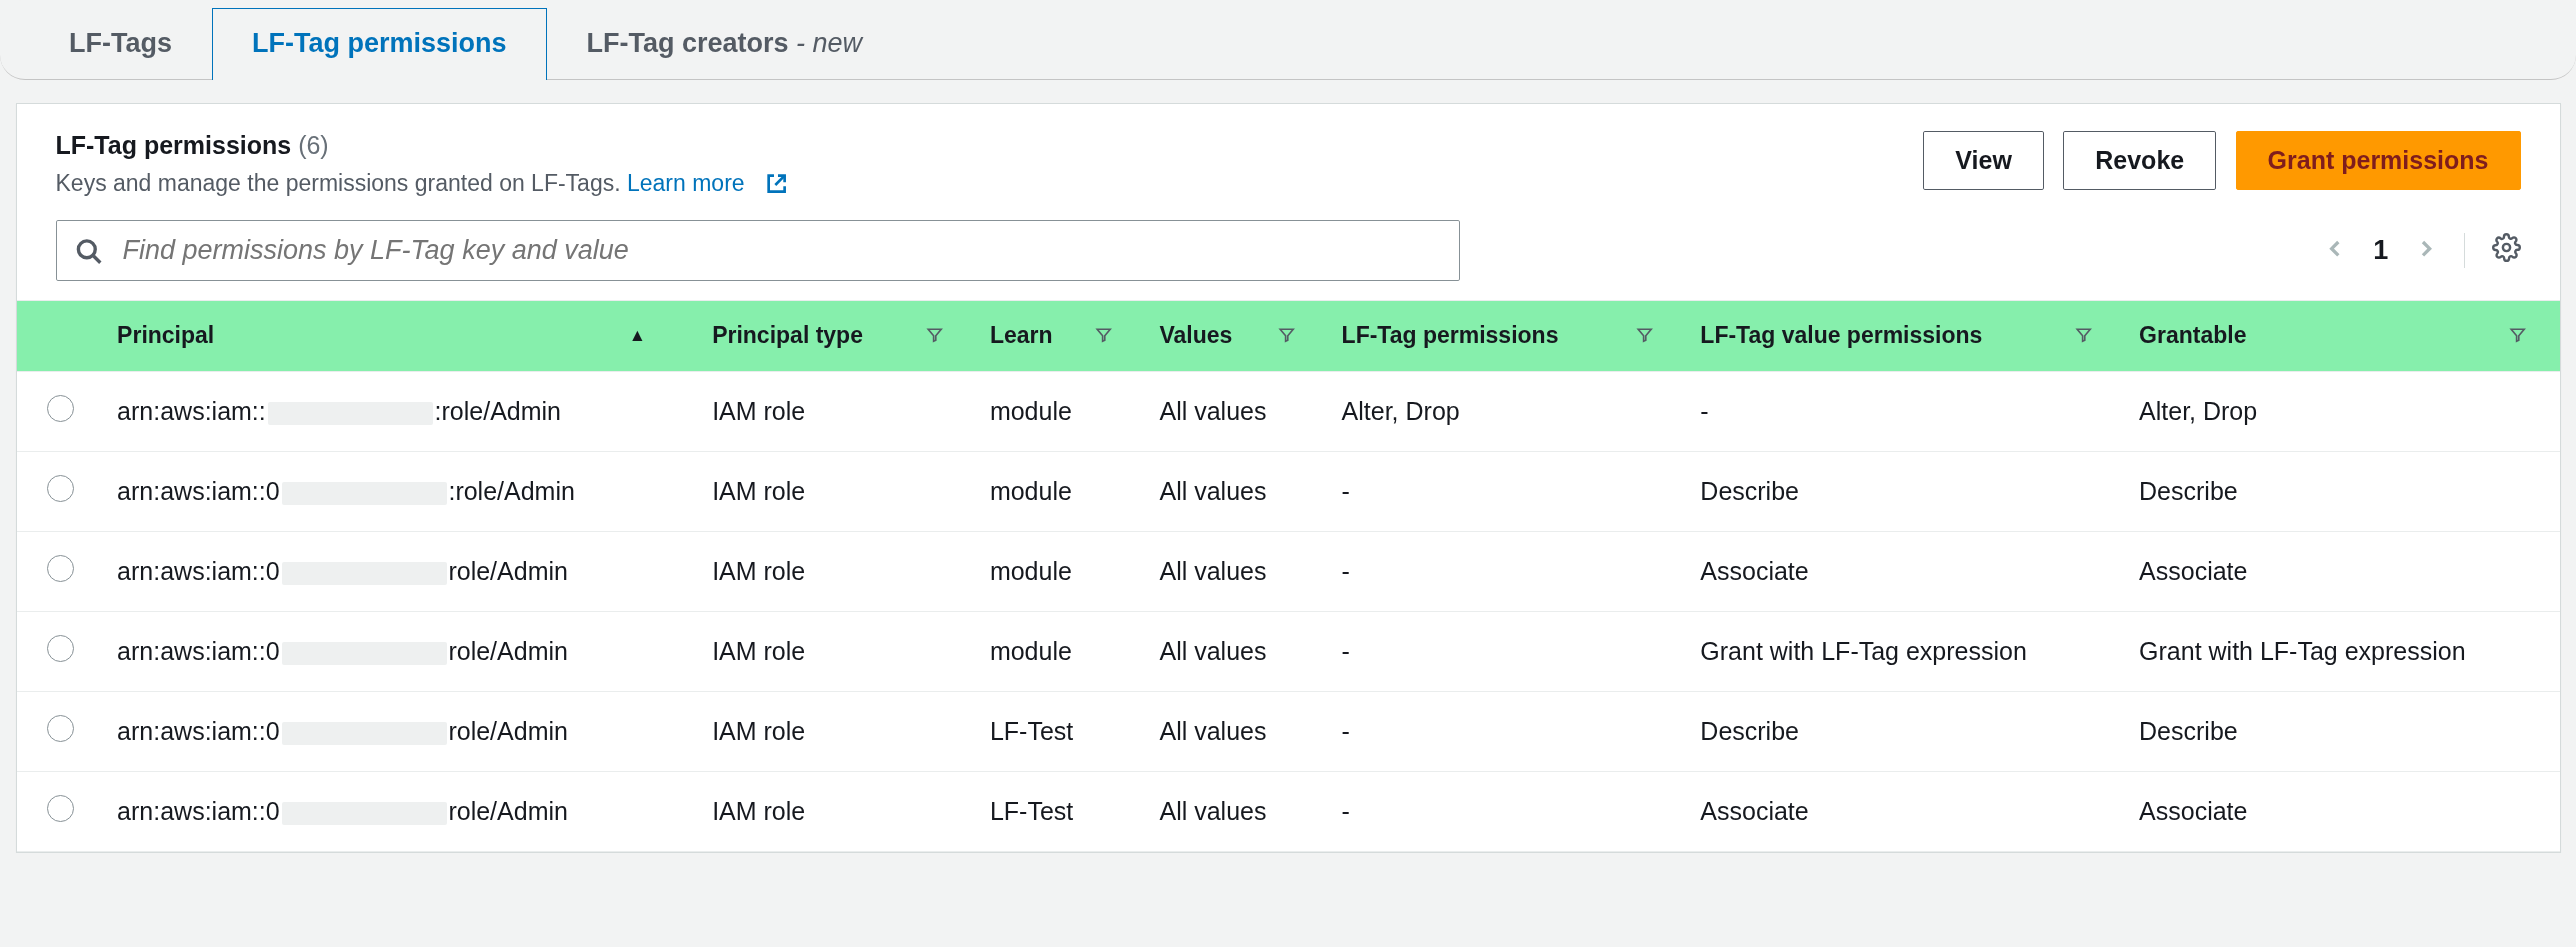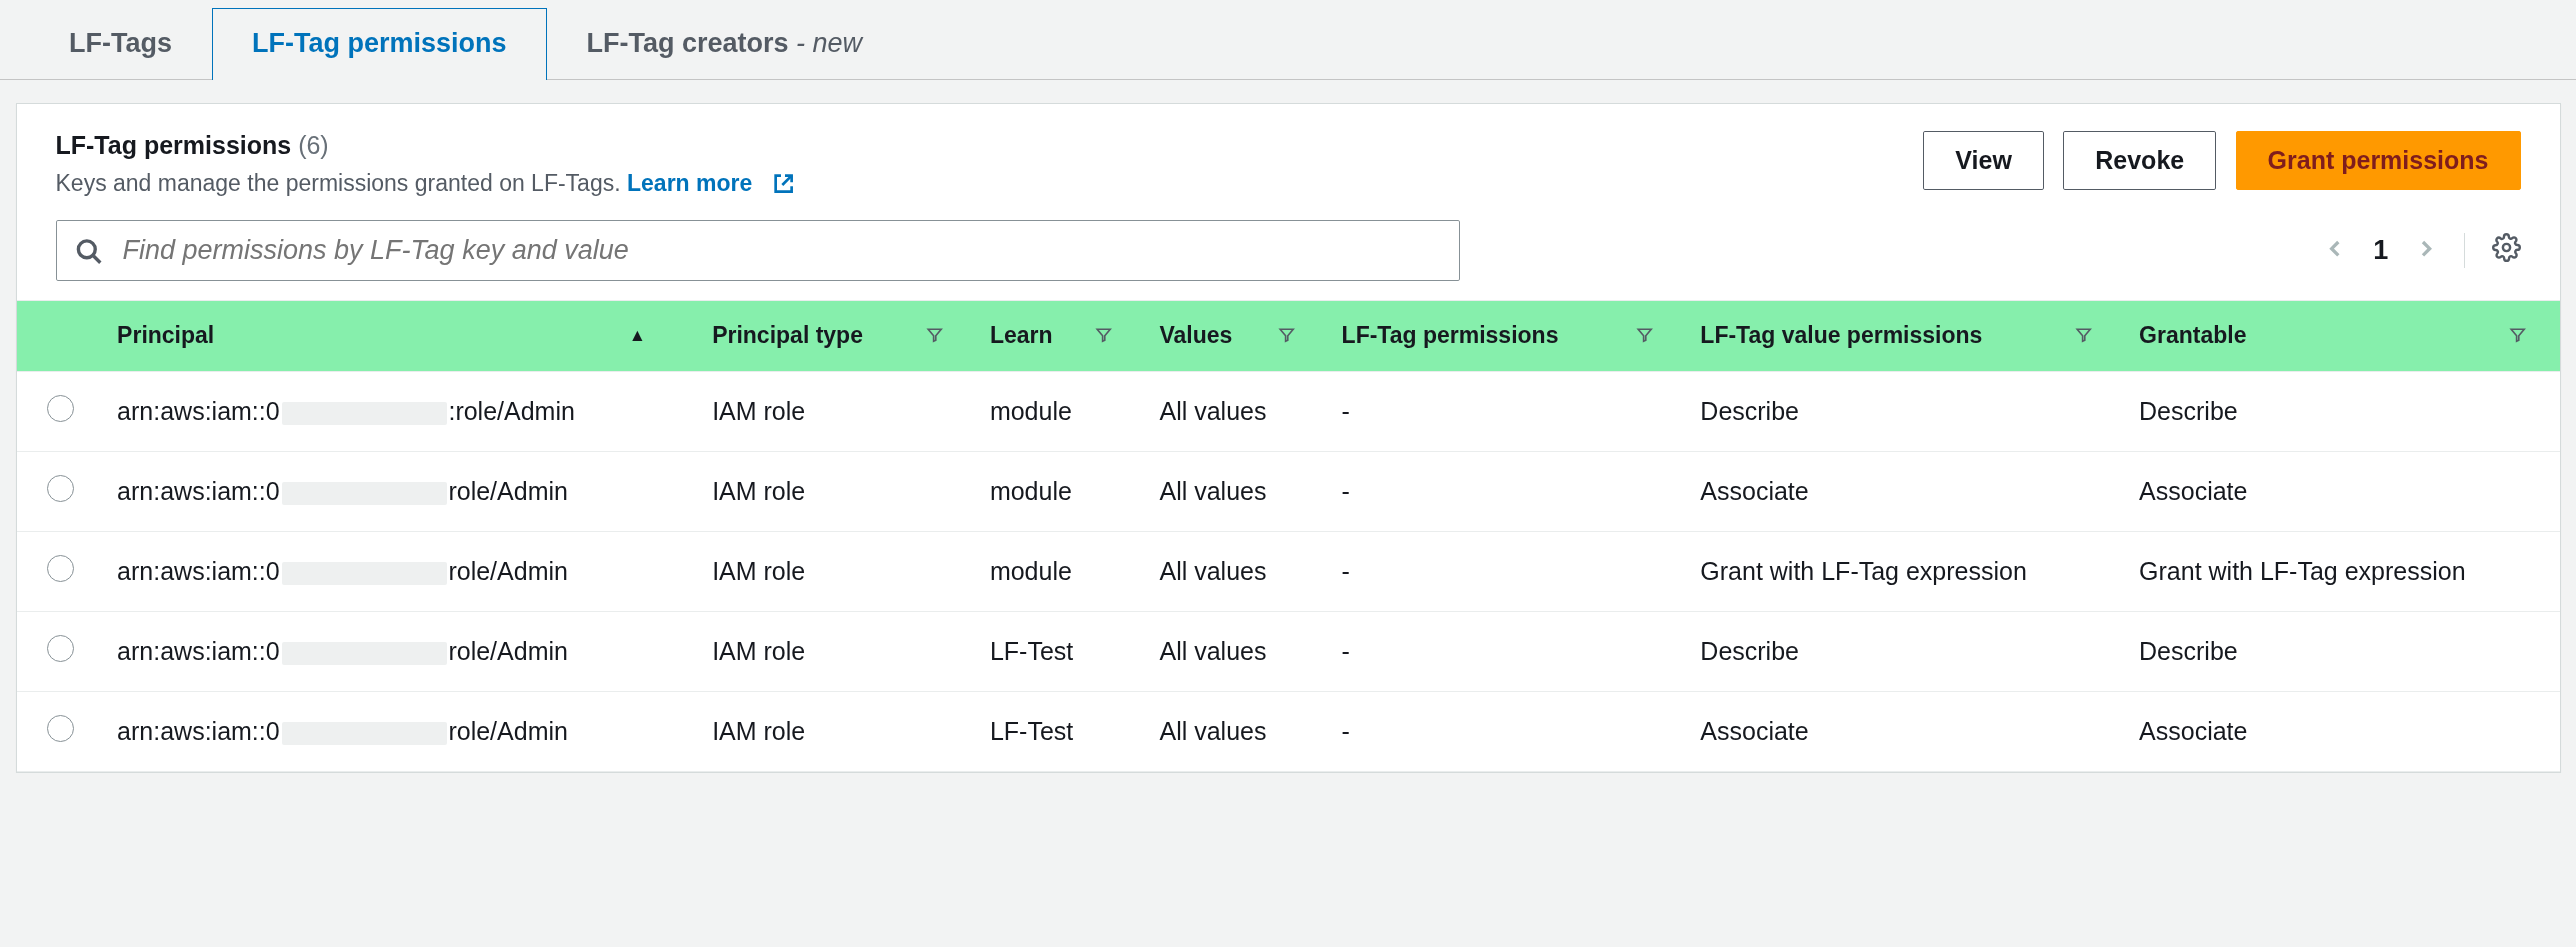--- a/index.html
+++ b/index.html
@@ -1,27 +1,27 @@
 <!DOCTYPE html>
 <html><head>
 <meta charset="utf-8">
 <style>
   * { box-sizing: border-box; }
   html, body { margin: 0; padding: 0; background: #f2f3f3; font-family: "Amazon Ember", "Helvetica Neue", Arial, sans-serif; font-size: 13.6px; color: #16191f; }
   .page { width: 2576px; transform-origin: top left; }
-  .tabs { display: flex; align-items: flex-end; padding: 7.8px 29px 0 29px; border-bottom: 1px solid #c4c4c4; background: #f2f3f3; }
+  .tabs { display: flex; align-items: flex-end; padding: 7.8px 29px 0 29px; border-bottom: 1px solid #c4c4c4; background: #f2f3f3; border-radius: 25px; }
   .tab { padding: 19.4px 39px 21.3px 39px; font-size: 27px; color: #545b64; cursor: pointer; border: 1px solid transparent; border-bottom: none; margin-bottom: -1px; font-weight: 700; }
   .tab .new { font-style: italic; font-weight: 400; }
   .tab.active { color: #0073bb; border-color: #0073bb; background: #f2f3f3; font-weight: 700; }
   .panel { margin: 23px 15.5px 0 15.5px; background: #fff; border: 1px solid #d5dbdb; box-shadow: 0 1px 1px rgba(0,0,0,0.05); }
   .panel-header { display: flex; justify-content: space-between; align-items: flex-start; padding: 27px 39px 7.8px 39px; }
   .title-line { font-size: 25px; font-weight: 700; color: #16191f; }
   .title-count { color: #687078; font-weight: 400; }
   .subtitle { margin-top: 9.7px; font-size: 23px; color: #545b64; }
-  .learn-more { color: #0073bb; font-weight: 700; text-decoration: none; display: inline-flex; align-items: center; gap: 21px; }
+  .learn-more { color: #0073bb; font-weight: 400; text-decoration: none; display: inline-flex; align-items: center; gap: 21px; }
   .actions { display: flex; gap: 19.4px; align-items: center; }
   .btn { padding: 13.6px 31px; font-size: 25px; font-weight: 700; border: 1px solid #545b64; background: #fff; border-radius: 1.9px; cursor: pointer; color: #16191f; }
   .btn.primary { background: #ff9900; border-color: #ff9900; color: #7f1d1d; }
   .filter-row { display: flex; justify-content: space-between; align-items: center; padding: 15.5px 39px 19.4px 39px; }
   .search-wrap { position: relative; width: 1404px; }
   .search-wrap svg { position: absolute; left: 19.4px; top: 50%; transform: translateY(-50%); }
   .search-input { width: 100%; padding: 13.6px 13.6px 13.6px 66px; font-size: 27px; font-style: italic; color: #687078; border: 1px solid #879196; border-radius: 1.9px; }
   .pager { display: flex; align-items: center; gap: 27px; font-size: 27px; color: #16191f; }
   .chev { color: #aab7b8; font-weight: 700; cursor: pointer; }
   .gear { cursor: pointer; }
@@ -161,20 +161,30 @@
             <span class="filter-icon"><svg width="17.4" height="17.4" viewBox="0 0 16 16" fill="none" stroke="#545b64" stroke-width="1.5">
                     <path d="M2 3h12L9 9v4l-2 1V9L2 3z"></path>
                   </svg></span>
               </div>
           </th>
         </tr>
       </thead>
       <tbody id="tbody">
           <tr>
             <td class="sel"><span class="radio"></span></td>
+            <td><span>arn:aws:iam::</span><span class="redact"></span><span>:role/Admin</span></td>
+            <td>IAM role</td>
+            <td>module</td>
+            <td>All values</td>
+            <td>Alter, Drop</td>
+            <td>-</td>
+            <td>Alter, Drop</td>
+          </tr>
+          <tr>
+            <td class="sel"><span class="radio"></span></td>
             <td><span>arn:aws:iam::0</span><span class="redact"></span><span>:role/Admin</span></td>
             <td>IAM role</td>
             <td>module</td>
             <td>All values</td>
             <td>-</td>
             <td>Describe</td>
             <td>Describe</td>
           </tr>
           <tr>
             <td class="sel"><span class="radio"></span></td>

